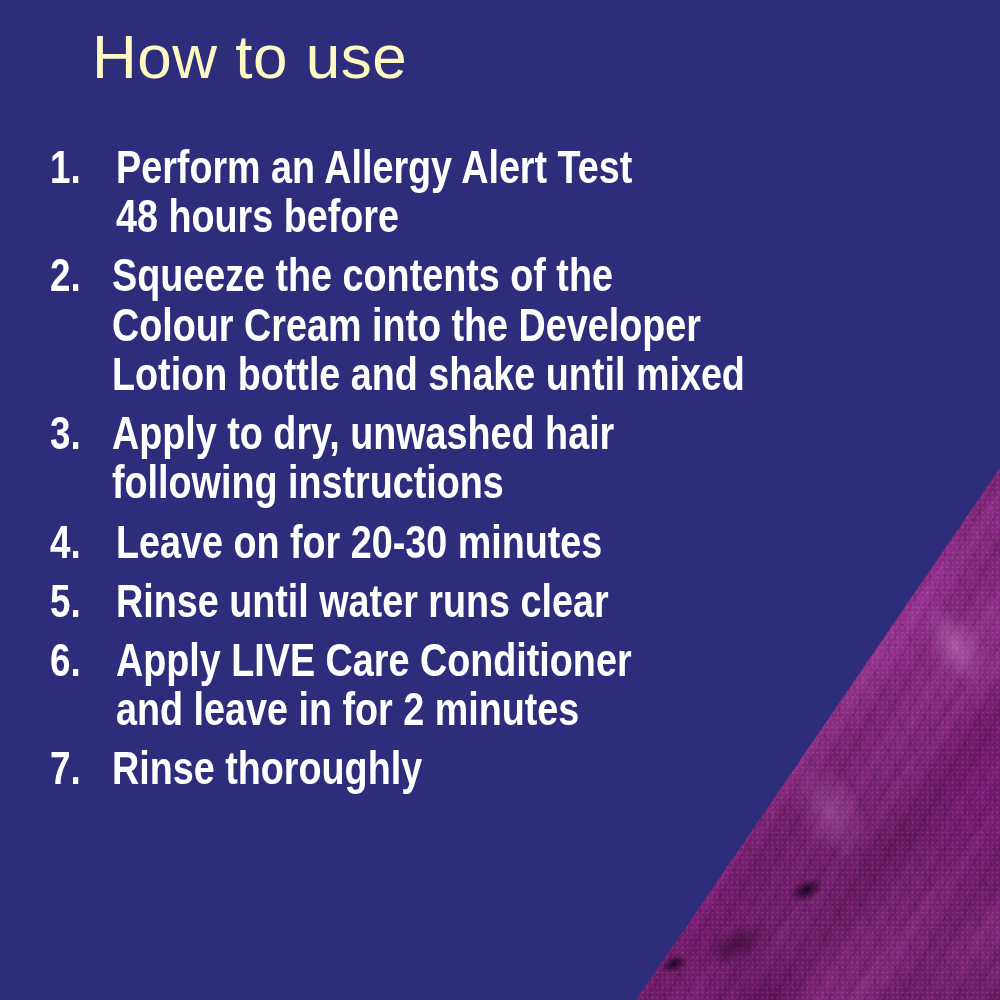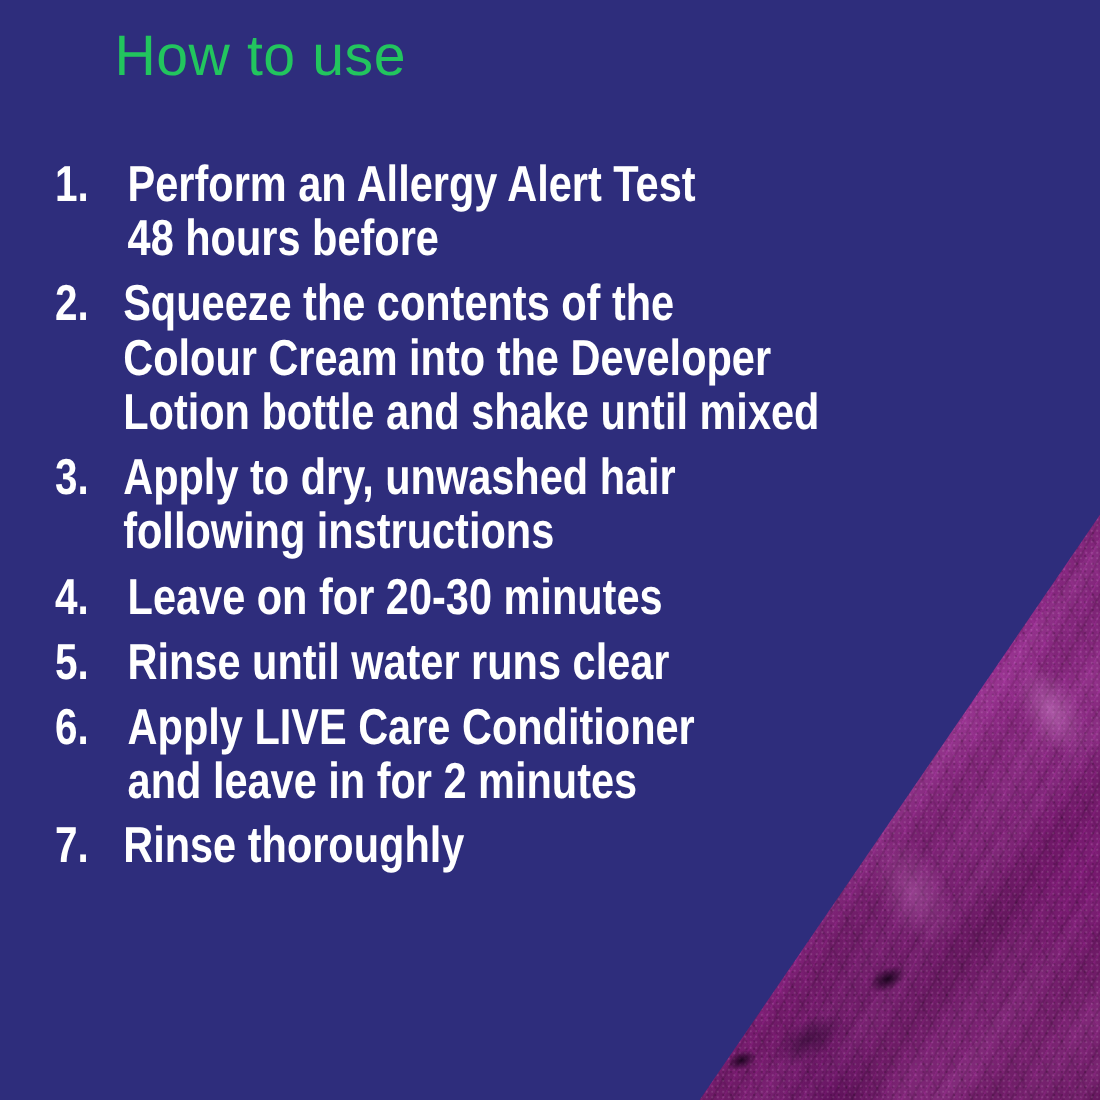--- a/index.html
+++ b/index.html
@@ -103,25 +103,25 @@
   
   #hair-edge{
     position:absolute;left:0;top:0;width:1000px;height:1000px;
     background:linear-gradient(124deg, rgba(46,45,124,0) 0%, rgba(46,45,124,0) 100%);
     pointer-events:none;
   }
 
   
   #title{
     position:absolute;
-    left:104px;top:24px;
-    font-size:52px;
+    left:92px;top:24px;
+    font-size:62px;
     font-weight:300;
     letter-spacing:0.5px;
-    color:#22c55e;
+    color:#fef9c3;
     line-height:1.05;
     white-space:nowrap;
   }
 
   #steps{
     position:absolute;
     left:50px;top:143px;
     width:900px;
   }
   .step{

